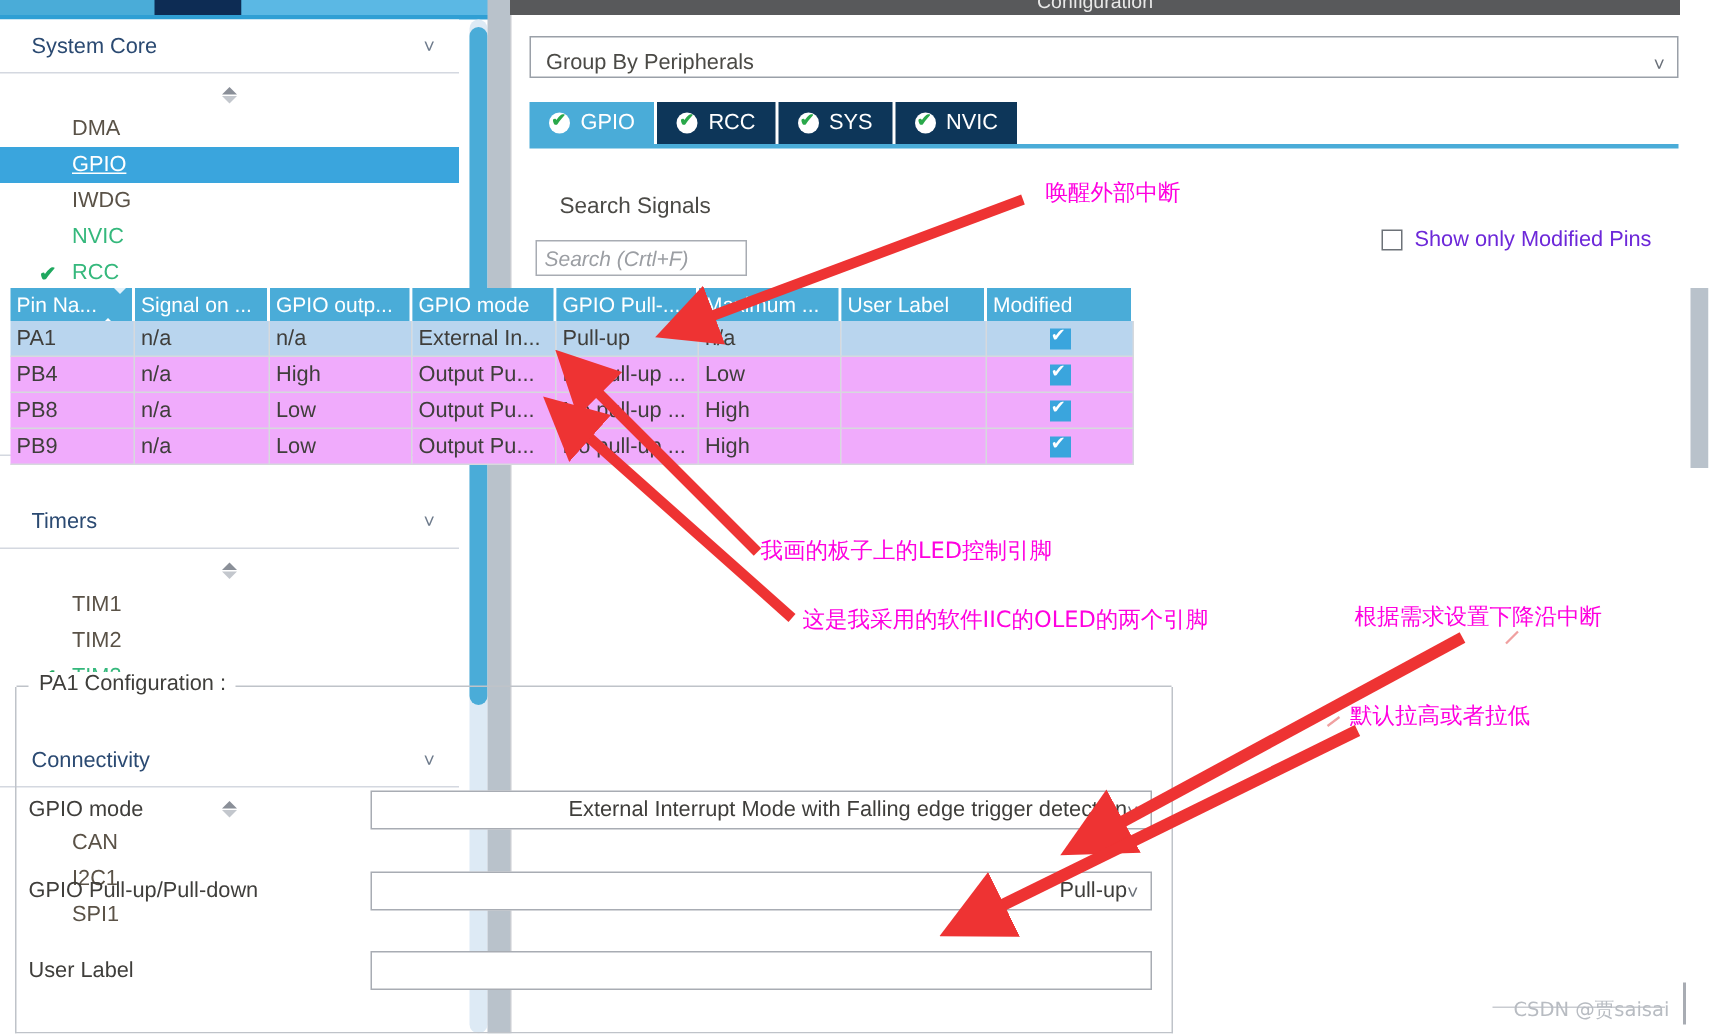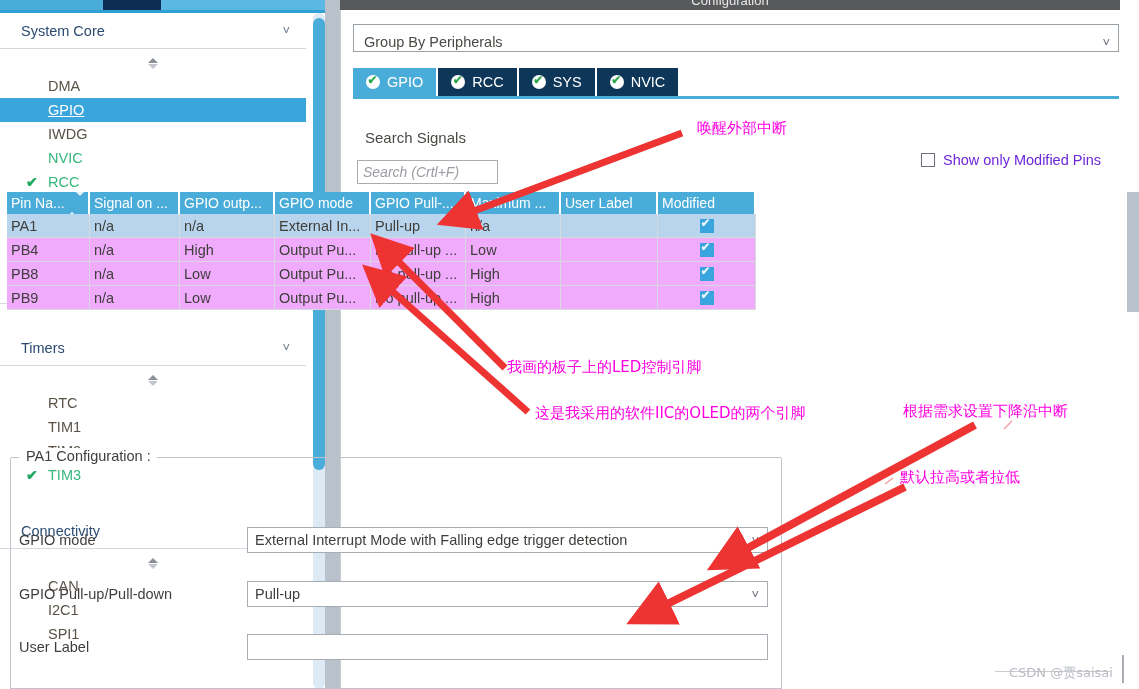--- a/index.html
+++ b/index.html
@@ -80,21 +80,21 @@
   .tabs { position: absolute; left: 12px; top: 58px; height: 28px; display: flex; }
   .tab { display: flex; align-items: center; gap: 7px; padding: 0 13px; height: 28px;
          background: #0d3659; color: #ffffff; font-size: 14.5px; margin-right: 2px; }
   .tab.active { background: #4aacd8; }
   .tickcircle { width: 14px; height: 14px; border-radius: 50%;
                 background: #ffffff; position: relative; display: inline-block; }
   .tickcircle::after { content: "\2714"; position: absolute; left: 1.5px; top: -2px;
                 color: #2aa84a; font-size: 12px; font-weight: bold; }
   .tabs-underline { position: absolute; left: 12px; top: 86px; width: 766px; height: 3px;
                 background: #4aacd8; }
-  .srch-label2 { position: absolute; left: 24px; top: 119px; font-size: 15px; color: #4b4a46; }
+  .srch-label2 { position: absolute; left: 32px; top: 119px; font-size: 15px; color: #4b4a46; }
   .srch-input { position: absolute; left: 16px; top: 150px; width: 141px; height: 24px;
                 border: 1px solid #a8acb3; background: #ffffff; color: #9b9ea3;
                 font-size: 14px; font-style: italic; padding: 0 5px;
                 display: flex; align-items: center; }
 
   .modchk { position: absolute; left: 580px; top: 142px; display: flex; align-items: center;
             gap: 8px; font-size: 14.5px; color: #6d28d9; }
   .cbox { width: 14px; height: 14px; border: 1px solid #6d7278; background: #ffffff;
           display: inline-block; }
 
@@ -127,21 +127,21 @@
   .gbox { position: absolute; left: 10px; top: 458px; width: 772px; height: 231px;
           border: 1px solid #bfc3c9; border-top: none; }
   .gbox .topline-l { position: absolute; left: 0; top: -1px; width: 8px; height: 1px; background: #bfc3c9; }
   .gbox .topline-r { position: absolute; left: 146px; top: -1px; right: 0; height: 1px; background: #bfc3c9; }
   .gbox .legend { position: absolute; left: 10px; top: -10px; background: #ffffff;
                   padding: 0 5px; font-size: 14.5px; color: #3f3e3b; }
   .frow { position: absolute; display: flex; align-items: center; width: 100%; }
   .flabel { position: absolute; left: 8px; font-size: 14.5px; color: #3f3e3b; }
   .fctl { position: absolute; left: 236px; width: 521px; height: 26px;
           border: 1px solid #a8acb3; background: #ffffff;
-          display: flex; align-items: center; justify-content: space-between;
+          display: flex; align-items: center; justify-content: flex-end;
           padding: 0 8px 0 7px; font-size: 14.5px; color: #3f3e3b; }
   .fctl.plain { justify-content: flex-start; }
 
   
   .anno { position: absolute; color: #ff00e0; font-size: 15px; white-space: nowrap;
           font-family: "DejaVu Sans", sans-serif; }
   .arrows { position: absolute; left: 0; top: 0; width: 1139px; height: 689px;
             pointer-events: none; }
   .watermark { position: absolute; left: 1009px; top: 664px; color: #b8bcc2;
                font-size: 13px; font-family: "DejaVu Sans", sans-serif; }
@@ -208,23 +208,20 @@
     <div class="grp-header">
       <span class="grp-title">Timers</span>
       <span class="chev">˅</span>
     </div>
     <div class="spinner">
       <div class="up"></div>
       <div class="dn"></div>
     </div>
     <div class="items">
       <div class="item">
-        <span class="lbl">RTC</span>
-      </div>
-      <div class="item">
         <span class="lbl">TIM1</span>
       </div>
       <div class="item">
         <span class="lbl">TIM2</span>
       </div>
       <div class="item ok">
         <span class="ico check">✔</span>
         <span class="lbl">TIM3</span>
       </div>
     </div>

